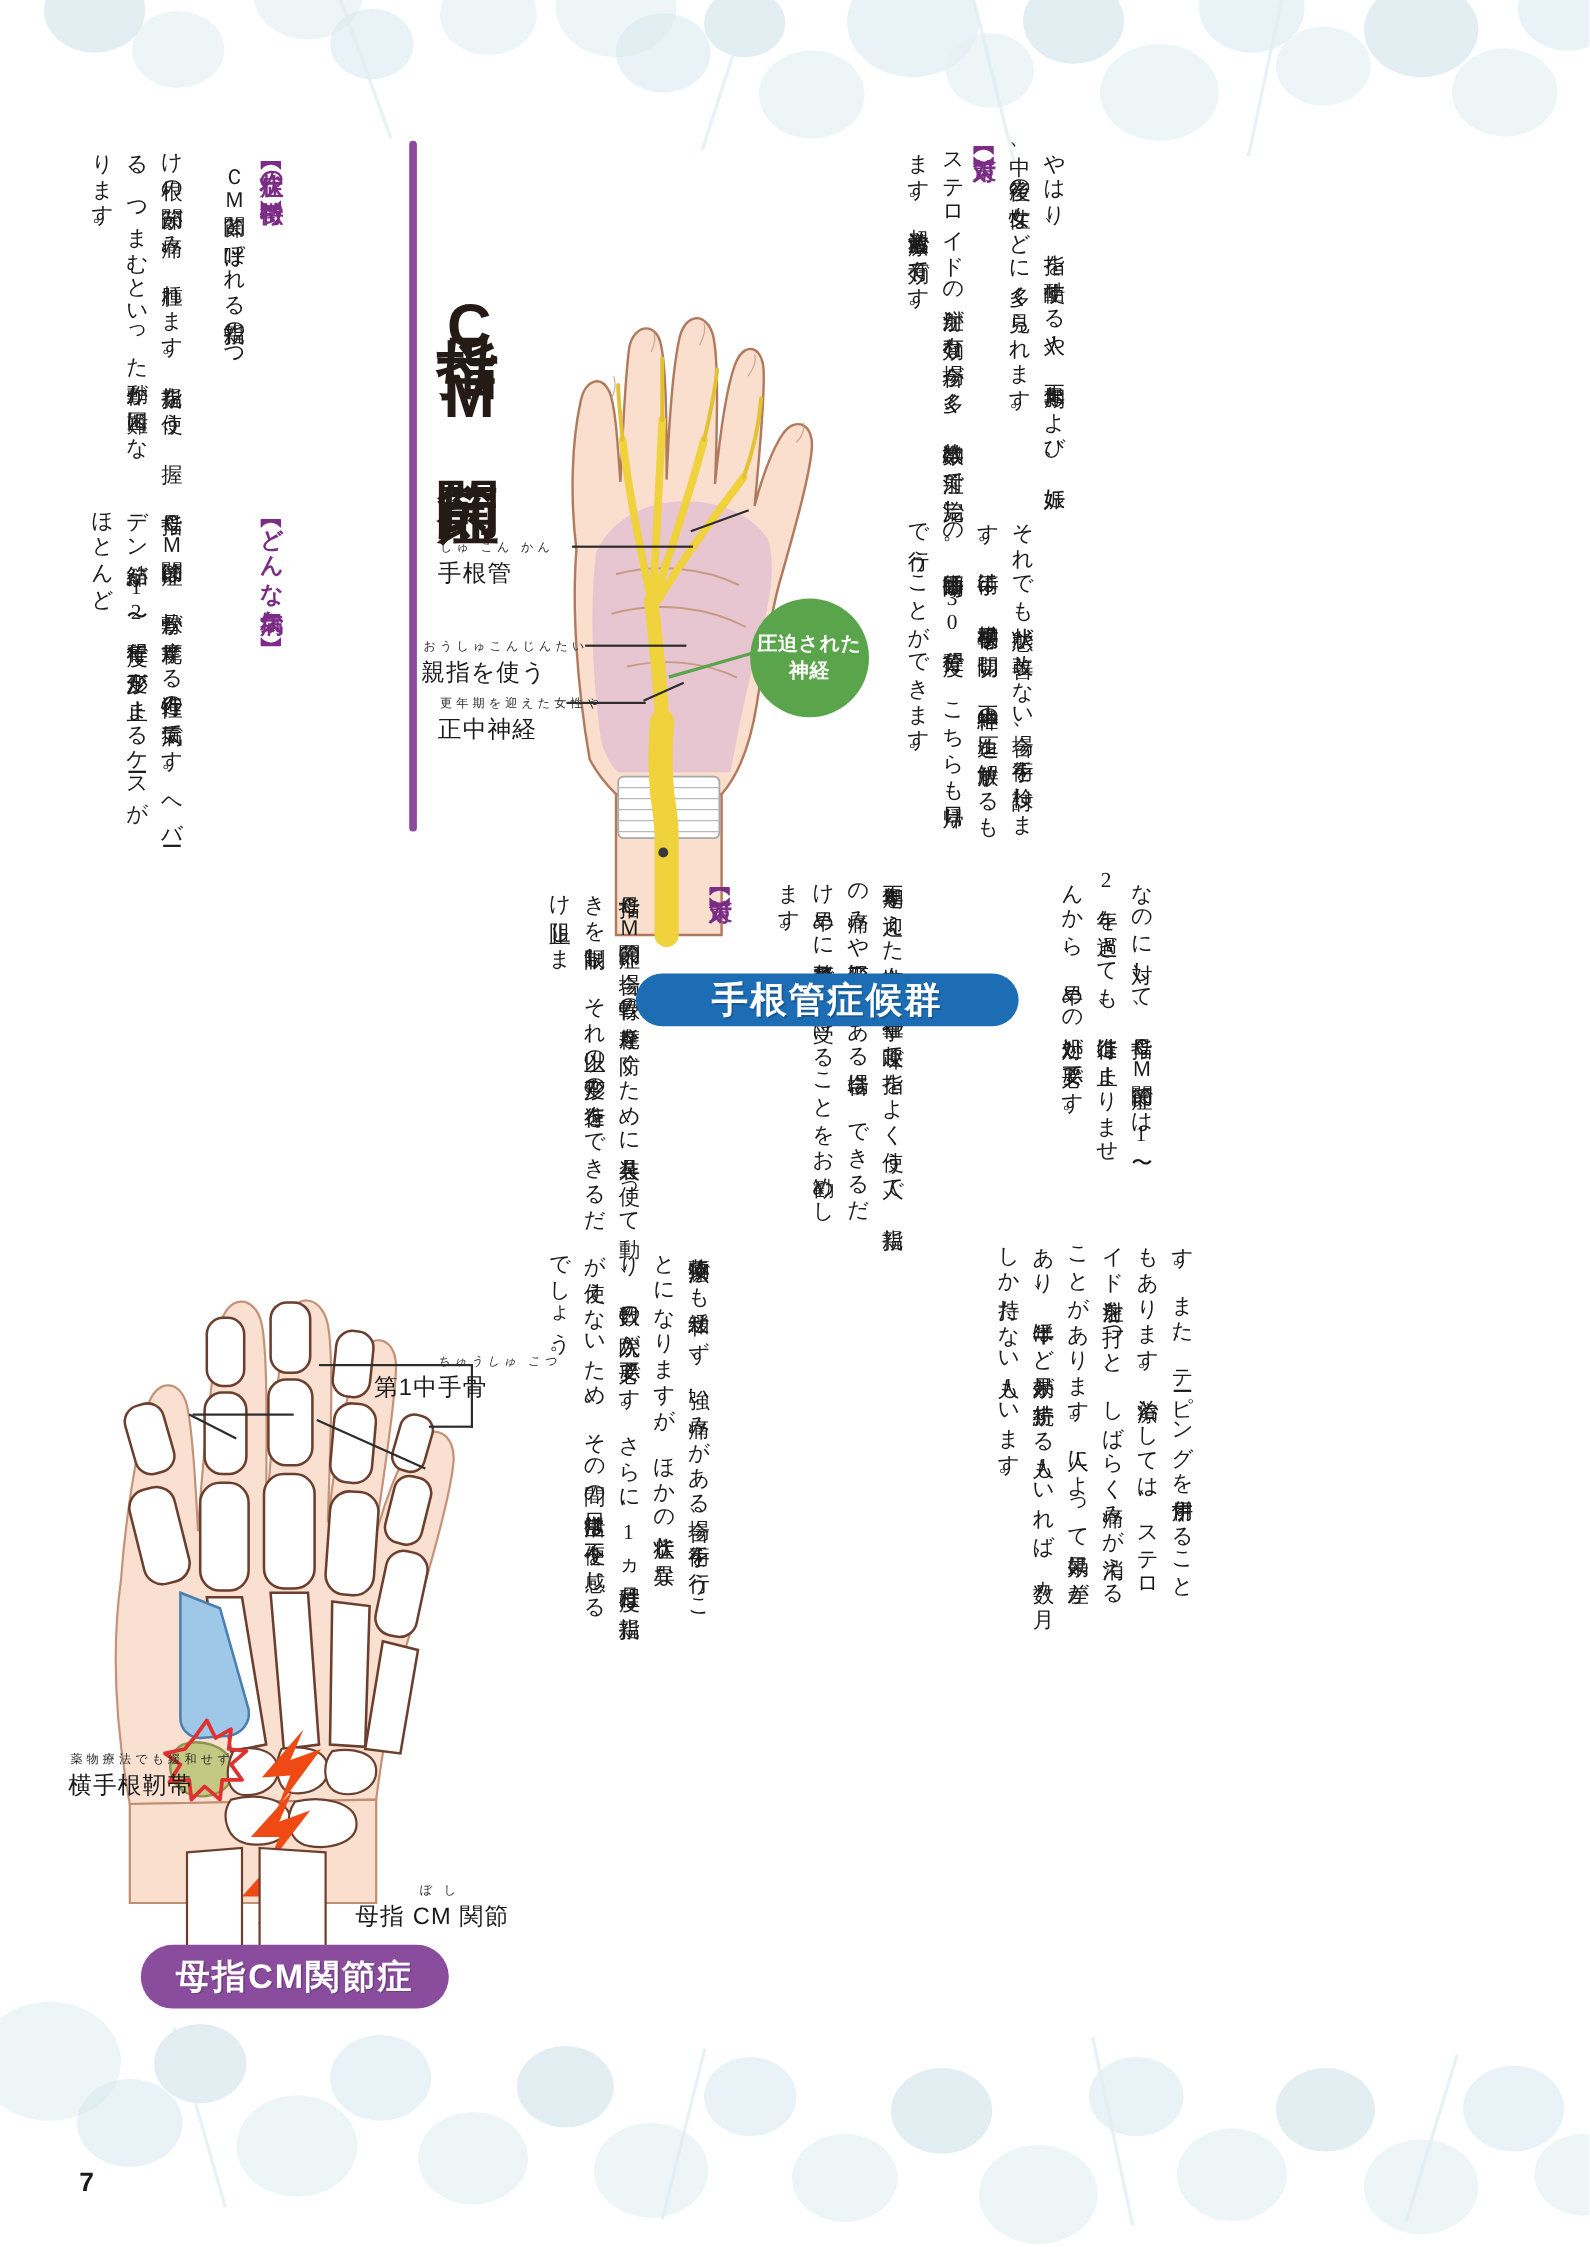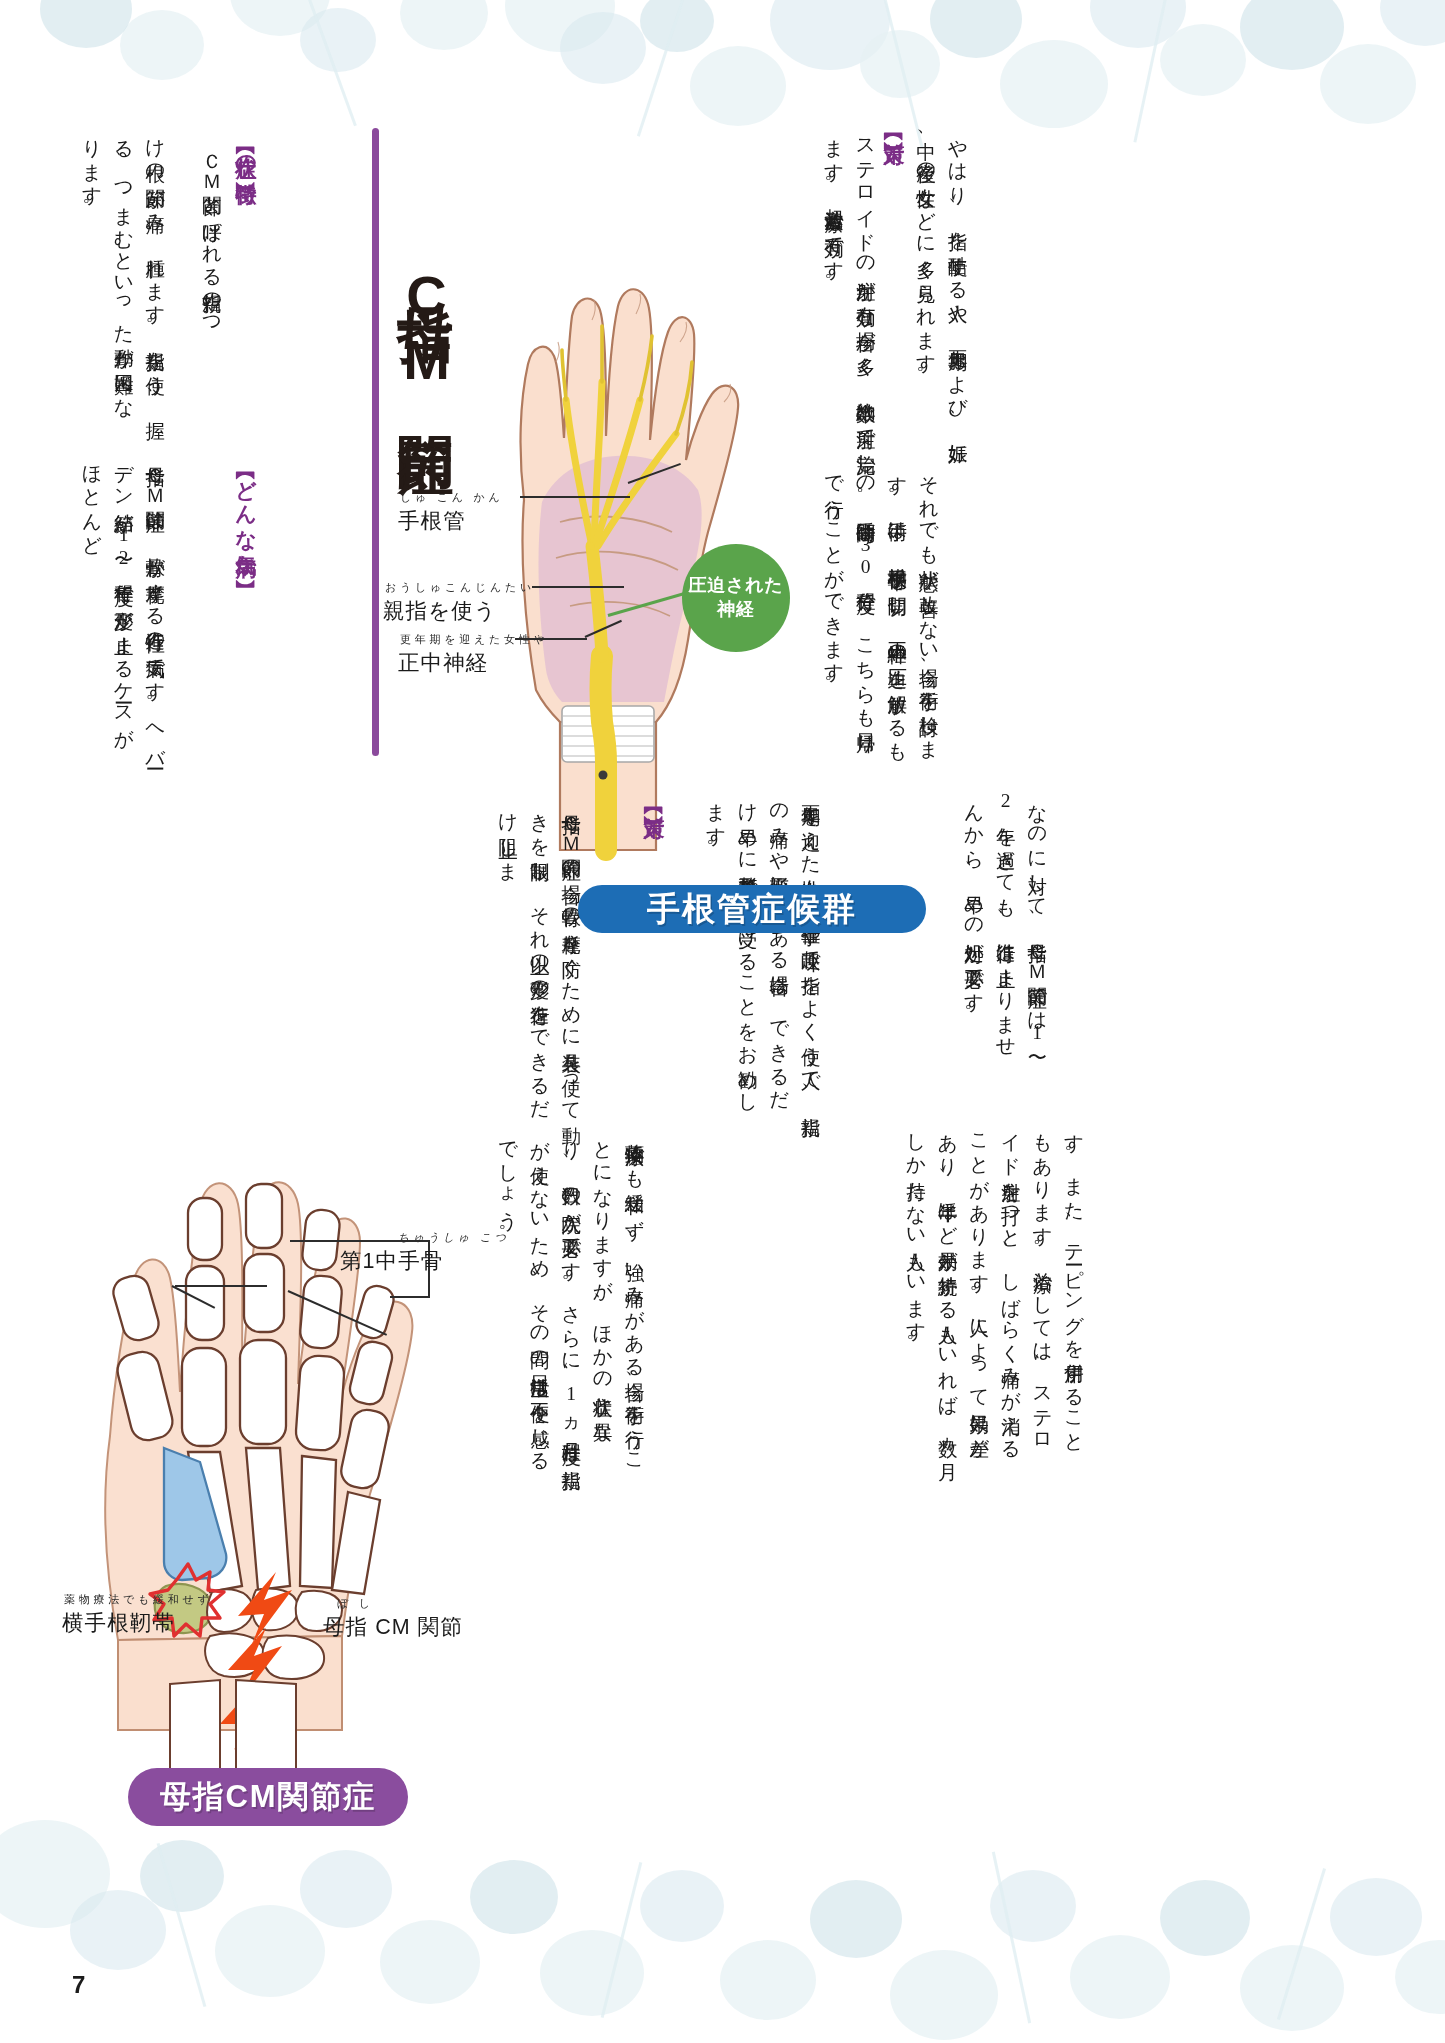--- a/index.html
+++ b/index.html
@@ -433,21 +433,21 @@
   <div class="leader" style="left:288px; top:1290px; width:108px; height:2px; transform:rotate(24deg); transform-origin:left center;"></div>
 
   <div class="anat-label" style="left:340px; top:1210px;">
     <span class="ruby" style="padding-left:58px;font-style:italic;">ちゅうしゅ こつ</span>
     <span class="base">第1中手骨</span>
   </div>
   <div class="anat-label" style="left:62px; top:1572px;">
     <span class="ruby">薬物療法でも緩和せず</span>
     <span class="base">横手根靭帯</span>
   </div>
-  <div class="anat-label" style="left:323px; top:1576px;">
+  <div class="anat-label" style="left:323px; top:1691px;text-align:center;">
     <span class="ruby" style="padding-left:14px;">ぼ し</span>
     <span class="base">母指 CM 関節</span>
   </div>
 
   <div class="badge purple" style="left:128px; top:1768px; width:280px; height:58px; font-size:31px;">母指CM関節症</div>
 
   <div class="pagenum">7</div>
 
 </div>
 

